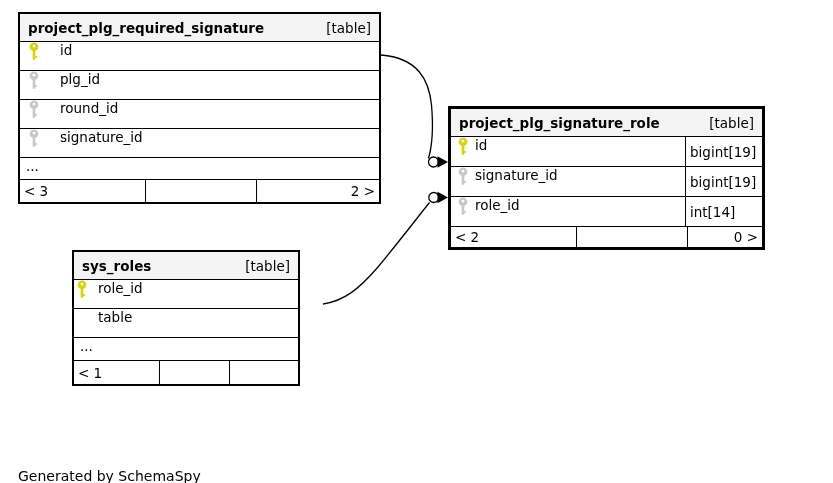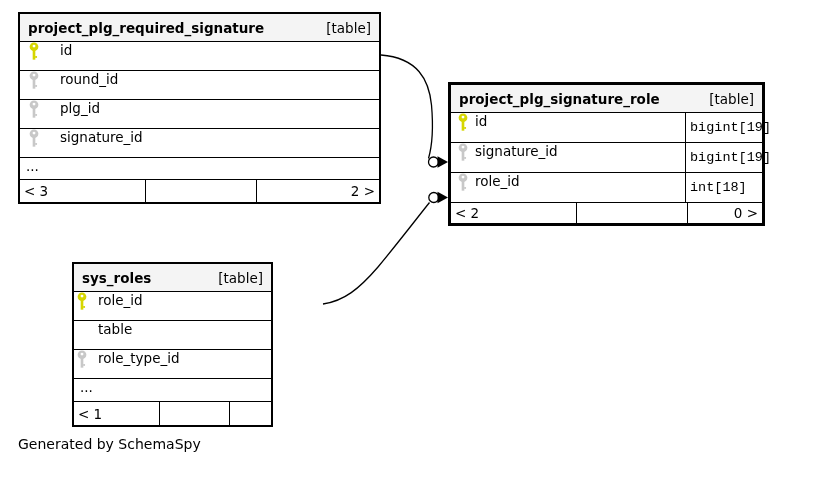--- a/index.html
+++ b/index.html
@@ -24,64 +24,64 @@
 
   .row, .dots, .foot { border-top:1px solid var(--border,#000); display:flex; align-items:flex-start; }
 
   .key { width:12px; height:19px; flex:0 0 12px; }
   .pk { color:var(--primary-key,#d6d600); }
   .fk { color:var(--foreign-key,#c8c8c8); }
   .nokey { visibility:hidden; }
 
   .ctype {
     margin-left:auto; align-self:stretch; display:flex; align-items:center;
-    border-left:1px solid var(--border,#000); padding-left:4px;font-family:Liberation Mono, monospace;
+    border-left:1px solid var(--border,#000); padding-left:4px;
   }
 
   .dots { padding-left:6px; }
 
   .fc { height:100%; display:flex; align-items:center; }
   .fc.left  { border-right:1px solid var(--border,#000); padding-left:4px; }
   .fc.mid   { border-right:1px solid var(--border,#000); }
   .fc.right { flex:1; justify-content:flex-end; padding-right:4px; }
 
   
   .t1 { left:18px; top:12px; width:363px; }
   .t1 .hdr  { height:27px; }
   .t1 .row  { height:29px; padding-left:8px; }
   .t1 .cname{ margin-left:20px; }
   .t1 .dots { height:22px; }
   .t1 .foot { height:23px; }
   .t1 .fc.left{ width:126px; } .t1 .fc.mid{ width:111px; }
 
   
-  .t2 { left:448px; top:82px; width:317px; }
+  .t2 { left:448px; top:106px; width:317px; }
   .t2 .hdr  { height:27px; }
   .t2 .row  { height:30px; padding-left:6px; }
   .t2 .cname{ margin-left:6px; }
   .t2 .ctype{ width:77px; }
   .t2 .foot { height:21px; }
   .t2 .fc.left{ width:126px; } .t2 .fc.mid{ width:111px; }
 
   
-  .t3 { left:72px; top:262px; width:201px; }
+  .t3 { left:72px; top:250px; width:228px; }
   .t3 .hdr  { height:27px; }
   .t3 .row  { height:29px; padding-left:2px; }
   .t3 .cname{ margin-left:10px; }
   .t3 .dots { height:23px; }
   .t3 .foot { height:24px; }
   .t3 .fc.left{ width:86px; } .t3 .fc.mid{ width:70px; }
 
   
   #connectors { position:absolute; left:0; top:0; z-index:1; pointer-events:none; }
   #connectors path   { fill:none; stroke:#000; stroke-width:1.3px; }
   #connectors circle { fill:#fff; stroke:#000; stroke-width:1.3px; }
   #connectors polygon{ fill:#000; stroke:none; }
 
-  #footer-note { position:absolute; left:18px; top:436px; font-size:14px; }
+  #footer-note { position:absolute; left:18px; top:468px; font-size:14px; }
 </style>
 </head>
 <body>
 
 <div id="canvas">
 
   <svg width="0" height="0" style="position:absolute" aria-hidden="true">
     <defs>
       <g id="keyicon">
         <circle cx="6" cy="5" r="4.6" fill="currentColor"></circle>
@@ -109,27 +109,27 @@
     <div class="row">
       <svg class="key pk" viewBox="0 0 12 20">
           <use href="#keyicon"></use>
         </svg>
       <span class="cname">id</span>
     </div>
     <div class="row">
       <svg class="key fk" viewBox="0 0 12 20">
           <use href="#keyicon"></use>
         </svg>
+      <span class="cname">plg_id</span>
+    </div>
+    <div class="row">
+      <svg class="key fk" viewBox="0 0 12 20">
+          <use href="#keyicon"></use>
+        </svg>
       <span class="cname">round_id</span>
-    </div>
-    <div class="row">
-      <svg class="key fk" viewBox="0 0 12 20">
-          <use href="#keyicon"></use>
-        </svg>
-      <span class="cname">plg_id</span>
     </div>
     <div class="row">
       <svg class="key fk" viewBox="0 0 12 20">
           <use href="#keyicon"></use>
         </svg>
       <span class="cname">signature_id</span>
     </div>
     <div class="dots">
       <span>...</span>
     </div>
@@ -157,21 +157,21 @@
           <use href="#keyicon"></use>
         </svg>
       <span class="cname">signature_id</span>
       <span class="ctype">bigint[19]</span>
     </div>
     <div class="row">
       <svg class="key fk" viewBox="0 0 12 20">
           <use href="#keyicon"></use>
         </svg>
       <span class="cname">role_id</span>
-      <span class="ctype">int[18]</span>
+      <span class="ctype">int[14]</span>
     </div>
     <div class="foot">
       <span class="fc left">&lt; 2</span>
       <span class="fc mid"></span>
       <span class="fc right">0 &gt;</span>
     </div>
   </div>
 
   <div class="tbl t3">
     <div class="hdr">
@@ -183,26 +183,20 @@
           <use href="#keyicon"></use>
         </svg>
       <span class="cname">role_id</span>
     </div>
     <div class="row">
       <svg class="key nokey" viewBox="0 0 12 20">
           <use href="#keyicon"></use>
         </svg>
       <span class="cname">table</span>
     </div>
-    <div class="row">
-      <svg class="key fk" viewBox="0 0 12 20">
-          <use href="#keyicon"></use>
-        </svg>
-      <span class="cname">role_type_id</span>
-    </div>
     <div class="dots">
       <span>...</span>
     </div>
     <div class="foot">
       <span class="fc left">&lt; 1</span>
       <span class="fc mid"></span>
     </div>
   </div>
 
   <div id="footer-note">Generated by SchemaSpy</div>

